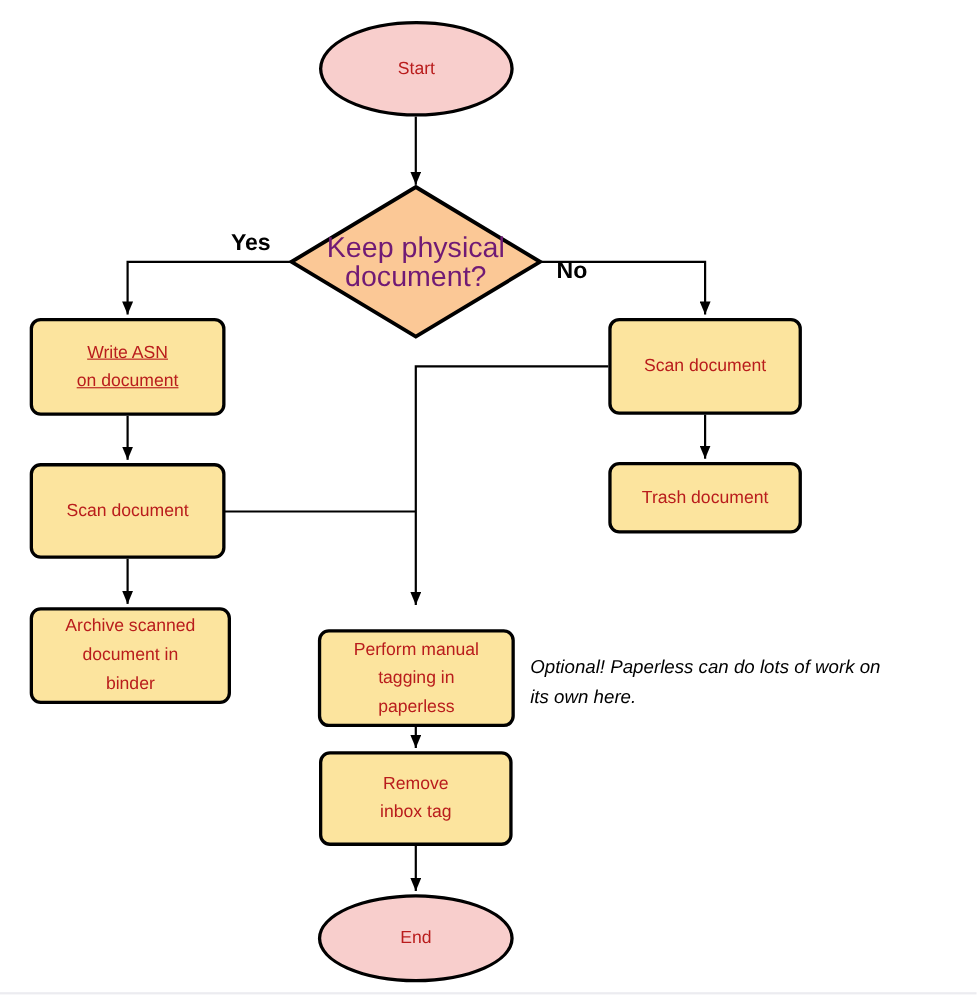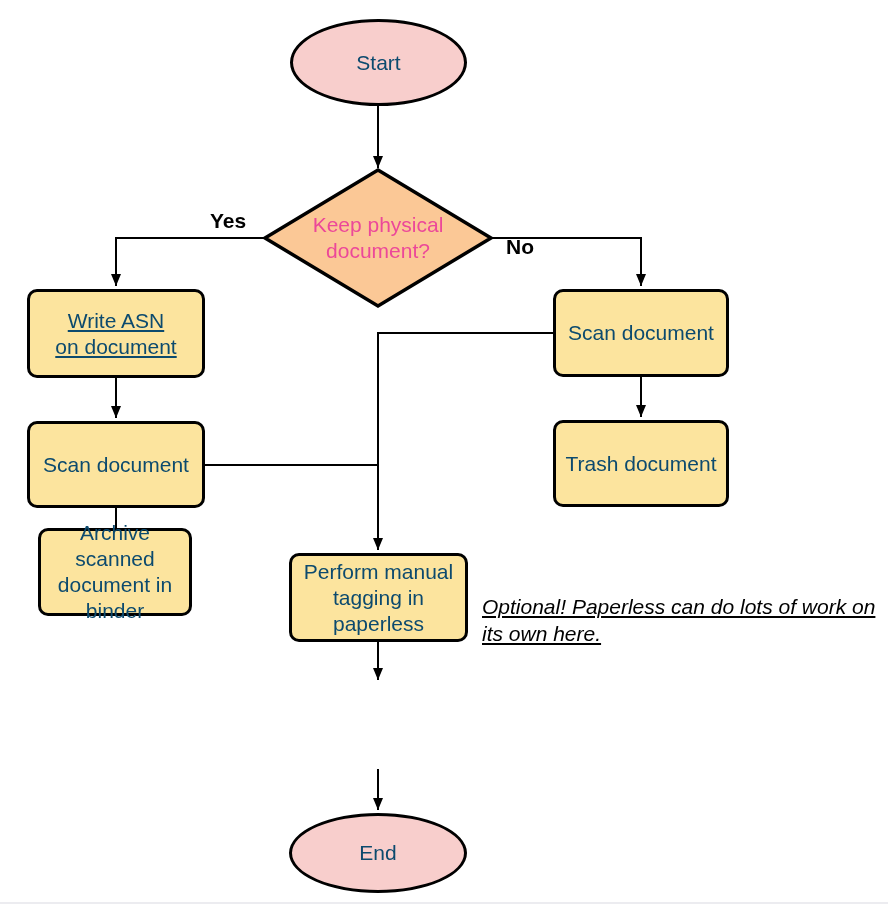--- a/index.html
+++ b/index.html
@@ -32,62 +32,61 @@
     stroke-width: 2;
   }
   svg marker path { fill: var(--c-stroke, #000); }
   .node {
     position: absolute;
     box-sizing: border-box;
     display: flex;
     align-items: center;
     justify-content: center;
     text-align: center;
-    color: #0c4a6e;
-    font-size: 21px;
+    color: #b91c1c;
+    font-size: 16px;
     line-height: 26px;
     white-space: pre-line;
   }
   .process {
     background: var(--c-process, #FCE49E);
     border: 3px solid var(--c-stroke, #000);
     border-radius: 10px;
   }
   .terminal {
     background: var(--c-terminal, #F8CECC);
     border: 3px solid var(--c-stroke, #000);
     border-radius: 50%;
   }
   .decision-label {
     position: absolute;
     display: flex;
     align-items: center;
     justify-content: center;
     text-align: center;
-    font-size: 21px;
+    font-size: 26px;
     line-height: 26px;
     white-space: pre-line;
-    color: #ec4899;
+    color: #701a75;
   }
   .edge-label {
     position: absolute;
     font-size: 21px;
     line-height: 22px;
     color: #000;
     text-align: center;
     font-weight: bold;
   }
   .annotation {
     position: absolute;
-    font-size: 21px;
+    font-size: 17px;
     line-height: 27px;
     font-style: italic;
     color: #000;
     white-space: pre-line;
-    text-decoration: underline;
   }
   .bottom-divider {
     position: absolute;
     left: 0;
     top: 902px;
     width: 888px;
     height: 2px;
     background: var(--c-divider, #ECECF0);
   }
 </style>
@@ -124,33 +123,35 @@
 
   <div class="edge-label" style="left:200px; top:210px; width:56px;">Yes</div>
 
   <div class="edge-label" style="left:492px; top:209px; width:56px;margin-top:27px;">No</div>
 
   <div class="node process" style="left:27px; top:289px; width:178px; height:89px;text-decoration:underline;">Write ASN
 on document</div>
 
   <div class="node process" style="left:27px; top:421px; width:178px; height:87px;">Scan document</div>
 
-  <div class="node process" style="left:27px; top:528px; width:154px; height:88px;margin-left:11px;">Archive scanned
+  <div class="node process" style="left:27px; top:552px; width:183px; height:88px;">Archive scanned
 document in
 binder</div>
 
   <div class="node process" style="left:553px; top:289px; width:176px; height:88px;">Scan document</div>
 
-  <div class="node process" style="left:553px; top:420px; width:176px; height:87px;">Trash document</div>
+  <div class="node process" style="left:553px; top:420px; width:176px; height:65px;">Trash document</div>
 
-  <div class="node process" style="left:289px; top:553px; width:179px; height:89px;">Perform manual
+  <div class="node process" style="left:289px; top:572px; width:179px; height:89px;">Perform manual
 tagging in
 paperless</div>
 
   <div class="annotation" style="left:482px; top:593px; width:400px;">Optional! Paperless can do lots of work on
 its own here.</div>
 
+  <div class="node process" style="left:290px; top:683px; width:176px; height:86px;">Remove
+inbox tag</div>
 
   <div class="node terminal" style="left:289px; top:813px; width:178px; height:80px;">End</div>
 
   <div class="bottom-divider"></div>
 
 </div>
 
 </body></html>

